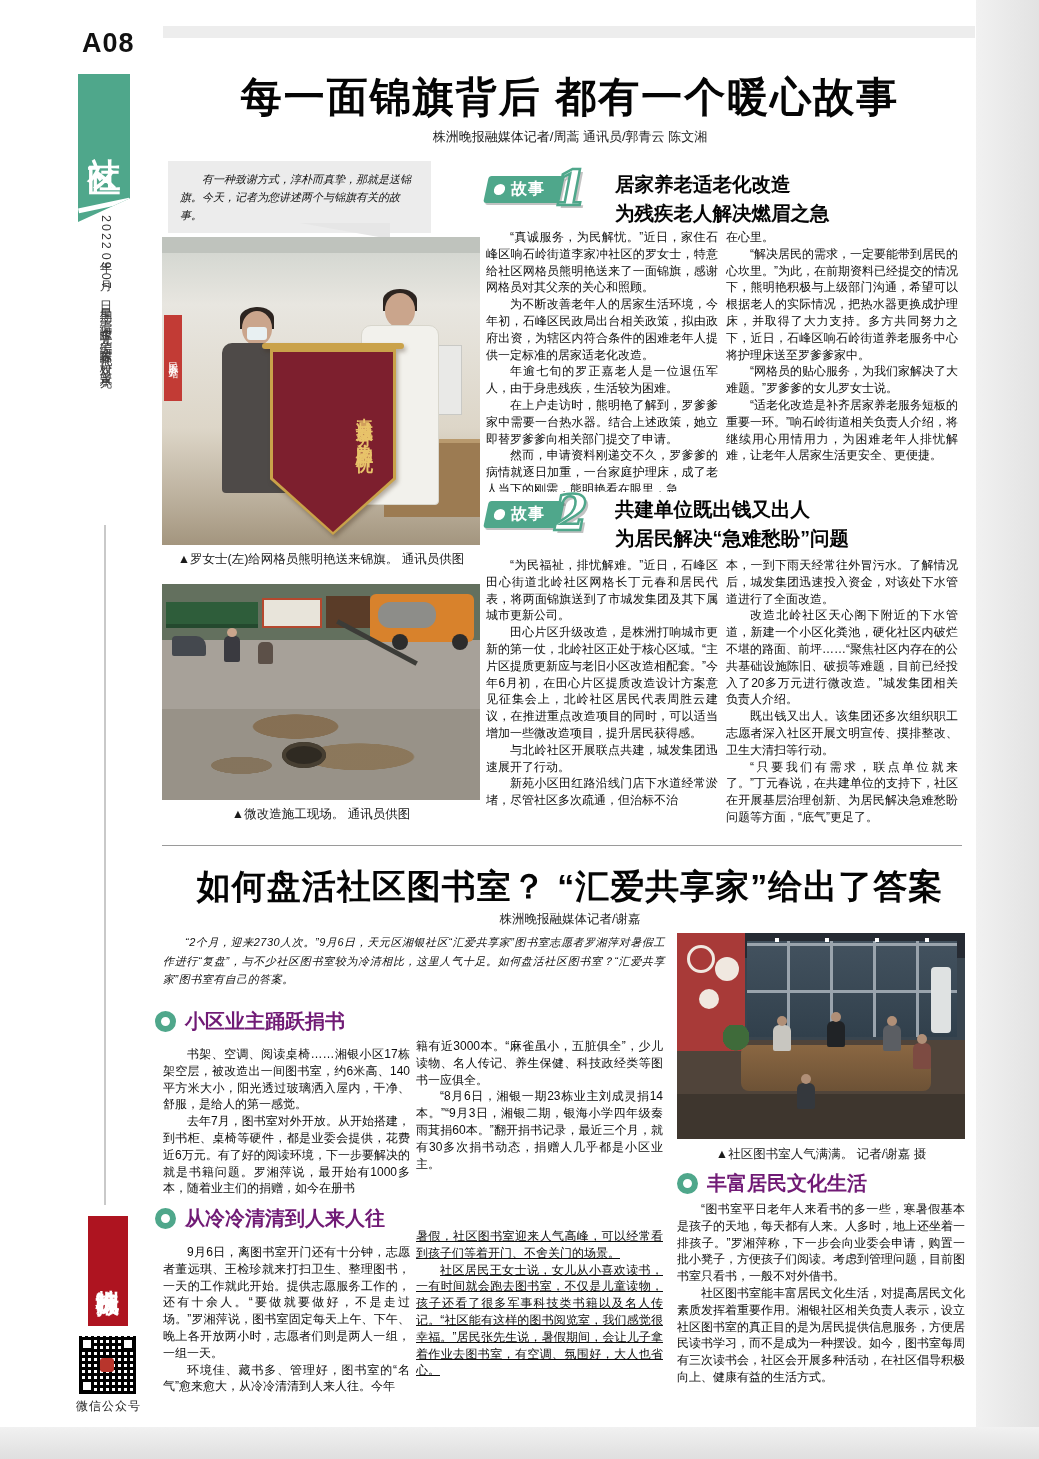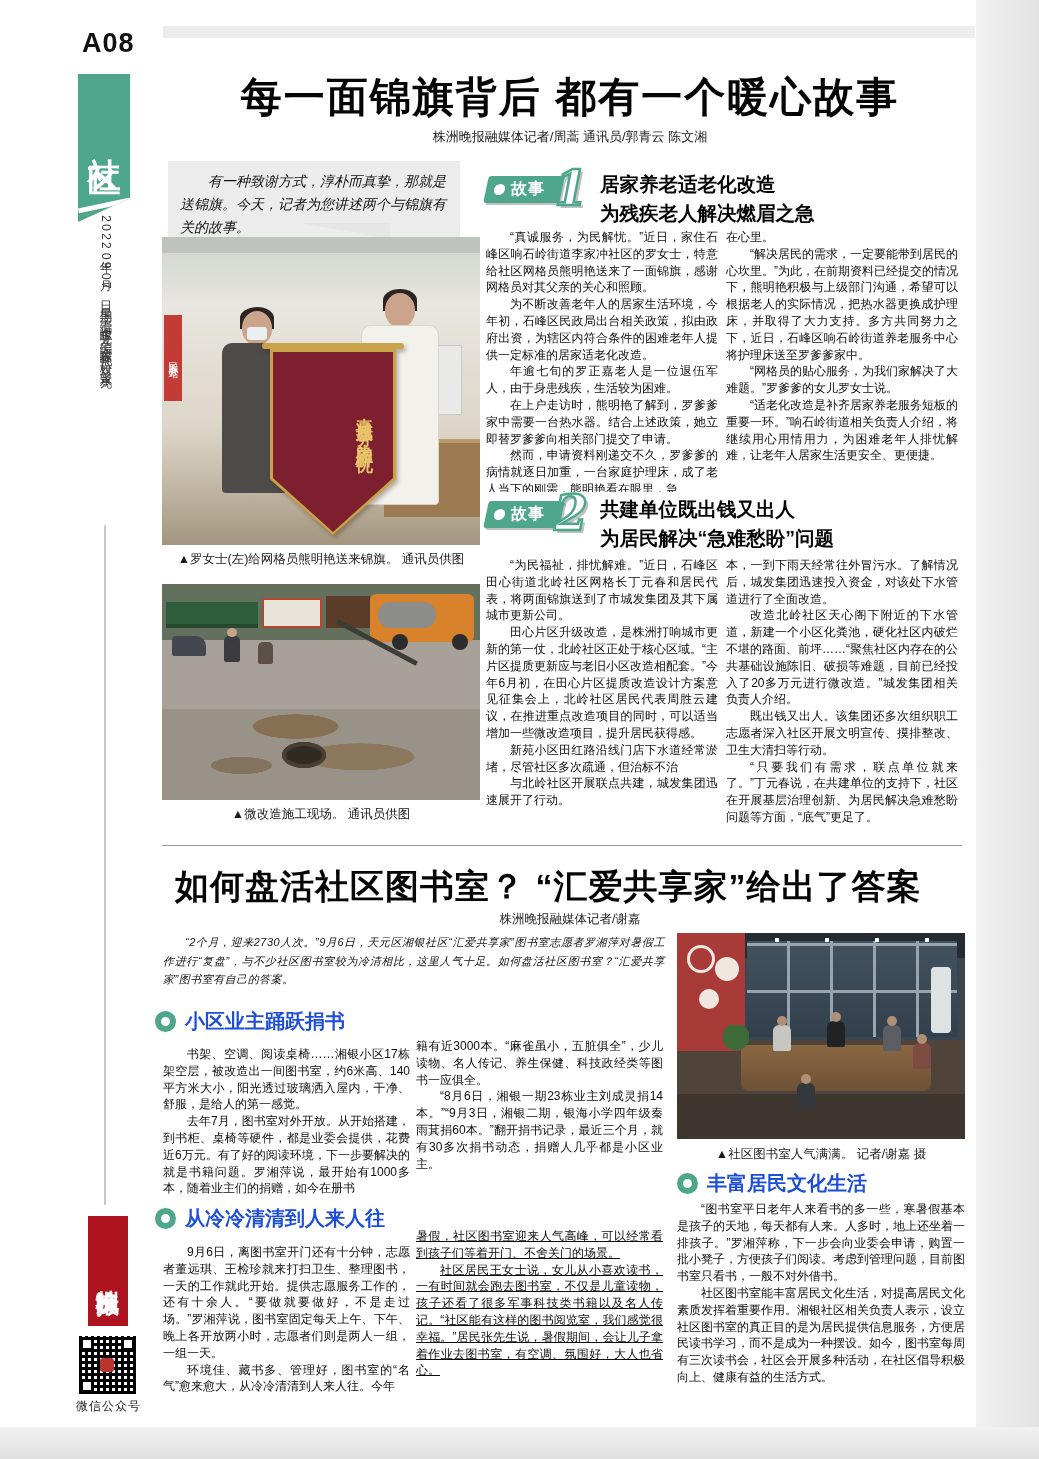--- a/index.html
+++ b/index.html
@@ -30,22 +30,22 @@
       repeating-linear-gradient(90deg,#000 0 3px,#fff 3px 6px);}
   .qr i{position:absolute;width:14px;height:14px;border:3px solid #000;background:#fff;}
   .qr .f1{left:1px;top:1px;} .qr .f2{right:1px;top:1px;} .qr .f3{left:1px;bottom:1px;}
   .qr .stamp{position:absolute;left:21px;top:22px;width:14px;height:14px;background:#b8352c;border:none;border-radius:3px;}
   .wechat{position:absolute;left:76px;top:1398px;font-size:12px;color:#222;letter-spacing:1px;}
 
   
   .t1-title{position:absolute;left:180px;top:70px;width:780px;text-align:center;
             font-size:41px;font-weight:900;letter-spacing:2px;color:#050505;}
   .t1-byline{position:absolute;left:180px;top:128px;width:780px;text-align:center;font-size:13px;color:#222;}
-  .intro-box{position:absolute;left:168px;top:161px;width:292px;min-height:62px;background:#ececec;
-             padding:9px 12px;font-size:14px;font-style:italic;line-height:1.65;color:#111;}
+  .intro-box{position:absolute;left:168px;top:161px;width:263px;min-height:62px;background:#ececec;
+             padding:9px 12px;font-size:11px;font-style:italic;line-height:1.65;color:#111;}
   .intro-box .txt{text-indent:2em;}
   .intro-tail{position:absolute;left:300px;top:223px;width:0;height:0;border-left:90px solid transparent;
               border-top:16px solid #e6e6e6;}
 
   
   .photo{position:absolute;overflow:hidden;}
   .caption{position:absolute;text-align:center;font-size:12.5px;color:#1a1a1a;}
 
   .photo1{left:162px;top:237px;width:318px;height:308px;
           background:linear-gradient(180deg,#cfd3cd 0%,#e8e6e0 22%,#ddd6c8 62%,#b7ab97 88%,#a3957e 100%);}
@@ -124,47 +124,47 @@
   
   .story-head{position:absolute;display:flex;align-items:flex-start;}
   .badge{position:relative;width:104px;height:46px;flex:0 0 104px;}
   .badge-pill{position:absolute;left:0;top:6px;width:76px;height:27px;background:#4fa78b;border-radius:3px;
               transform:skewX(-12deg);box-shadow:2px 2px 0 #c2c2c2;display:flex;align-items:center;gap:6px;padding-left:8px;}
   .badge-dot{width:11px;height:11px;border-radius:50%;background:#fff;}
   .badge-label{color:#fff;font-size:16px;font-weight:bold;letter-spacing:1px;transform:skewX(12deg);}
   .badge-num{position:absolute;right:2px;top:-10px;font-size:48px;font-weight:900;font-style:italic;color:#fff;
              -webkit-text-stroke:2.5px #4fa78b;text-shadow:3px 3px 0 rgba(120,120,120,.45);
              font-family:"DejaVu Serif","Liberation Serif",serif;}
-  .story-title{margin-left:10px;font-size:19.5px;font-weight:bold;line-height:1.5;color:#050505;}
+  .story-title{margin-left:25px;font-size:19.5px;font-weight:bold;line-height:1.5;color:#050505;}
 
   
   .col{position:absolute;font-size:12px;line-height:1.4;text-align:justify;color:#0d0d0d;overflow:hidden;}
   .col p{margin:0;text-indent:2em;}
   .col p.cont{text-indent:0;}
 
   .s1-head{left:486px;top:170px;width:476px;}
   .s1c1{left:486px;top:229px;width:232px;height:263px;}
   .s1c2{left:726px;top:229px;width:232px;height:263px;}
   .s2-head{left:486px;top:495px;width:476px;}
   .s2c1{left:486px;top:557px;width:232px;height:278px;}
   .s2c2{left:726px;top:557px;width:232px;height:278px;}
 
   .divider{position:absolute;left:162px;top:845px;width:800px;height:1px;background:#9a9a9a;}
 
   
-  .t2-title{position:absolute;left:175px;top:864px;width:790px;
+  .t2-title{position:absolute;left:175px;top:864px;width:790px;text-align:center;
             font-size:34px;font-weight:900;letter-spacing:1px;color:#050505;}
   .t2-byline{position:absolute;left:175px;top:911px;width:790px;text-align:center;font-size:12.5px;color:#222;}
   .intro2{position:absolute;left:163px;top:933px;width:502px;font-size:11px;font-style:italic;
           line-height:1.7;text-align:justify;color:#101010;}
   .intro2 .txt{text-indent:2em;letter-spacing:0.5px;}
 
   .sec-head{position:absolute;display:flex;align-items:center;gap:9px;}
   .donut{width:21px;height:21px;border:6px solid #4fa78b;border-radius:50%;background:#fff;flex:0 0 21px;}
-  .sec-title{font-size:20px;font-weight:bold;color:#1d4ed8;}
+  .sec-title{font-size:20px;font-weight:bold;color:#701a75;}
   .sec1-head{left:155px;top:1008px;}
   .sec2-head{left:155px;top:1205px;}
   .sec3-head{left:677px;top:1170px;}
 
   .a2c1a{left:163px;top:1046px;width:247px;height:152px;}
   .a2c2a{left:416px;top:1038px;width:247px;height:164px;}
   .a2c1b{left:163px;top:1244px;width:247px;height:178px;}
   .a2c2b{left:416px;top:1228px;width:247px;height:194px;text-decoration:underline;}
   .a2c3{left:677px;top:1201px;width:288px;height:222px;}
 </style>
@@ -278,22 +278,22 @@
       <span class="badge-num">2</span>
     </div>
     <div class="story-title">
       <div>共建单位既出钱又出人</div>
       <div>为居民解决“急难愁盼”问题</div>
     </div>
   </div>
   <div class="col s2c1">
     <p>“为民福祉，排忧解难。”近日，石峰区田心街道北岭社区网格长丁元春和居民代表，将两面锦旗送到了市城发集团及其下属城市更新公司。</p>
     <p>田心片区升级改造，是株洲打响城市更新的第一仗，北岭社区正处于核心区域。“主片区提质更新应与老旧小区改造相配套。”今年6月初，在田心片区提质改造设计方案意见征集会上，北岭社区居民代表周胜云建议，在推进重点改造项目的同时，可以适当增加一些微改造项目，提升居民获得感。</p>
+    <p>与北岭社区开展联点共建，城发集团迅速展开了行动。</p>
     <p>新苑小区田红路沿线门店下水道经常淤堵，尽管社区多次疏通，但治标不治</p>
-    <p>与北岭社区开展联点共建，城发集团迅速展开了行动。</p>
   </div>
   <div class="col s2c2">
     <p class="cont">本，一到下雨天经常往外冒污水。了解情况后，城发集团迅速投入资金，对该处下水管道进行了全面改造。</p>
     <p>改造北岭社区天心阁下附近的下水管道，新建一个小区化粪池，硬化社区内破烂不堪的路面、前坪……“聚焦社区内存在的公共基础设施陈旧、破损等难题，目前已经投入了20多万元进行微改造。”城发集团相关负责人介绍。</p>
     <p>既出钱又出人。该集团还多次组织职工志愿者深入社区开展文明宣传、摸排整改、卫生大清扫等行动。</p>
     <p>“只要我们有需求，联点单位就来了。”丁元春说，在共建单位的支持下，社区在开展基层治理创新、为居民解决急难愁盼问题等方面，“底气”更足了。</p>
   </div>
 
   <div class="divider"></div>
 

